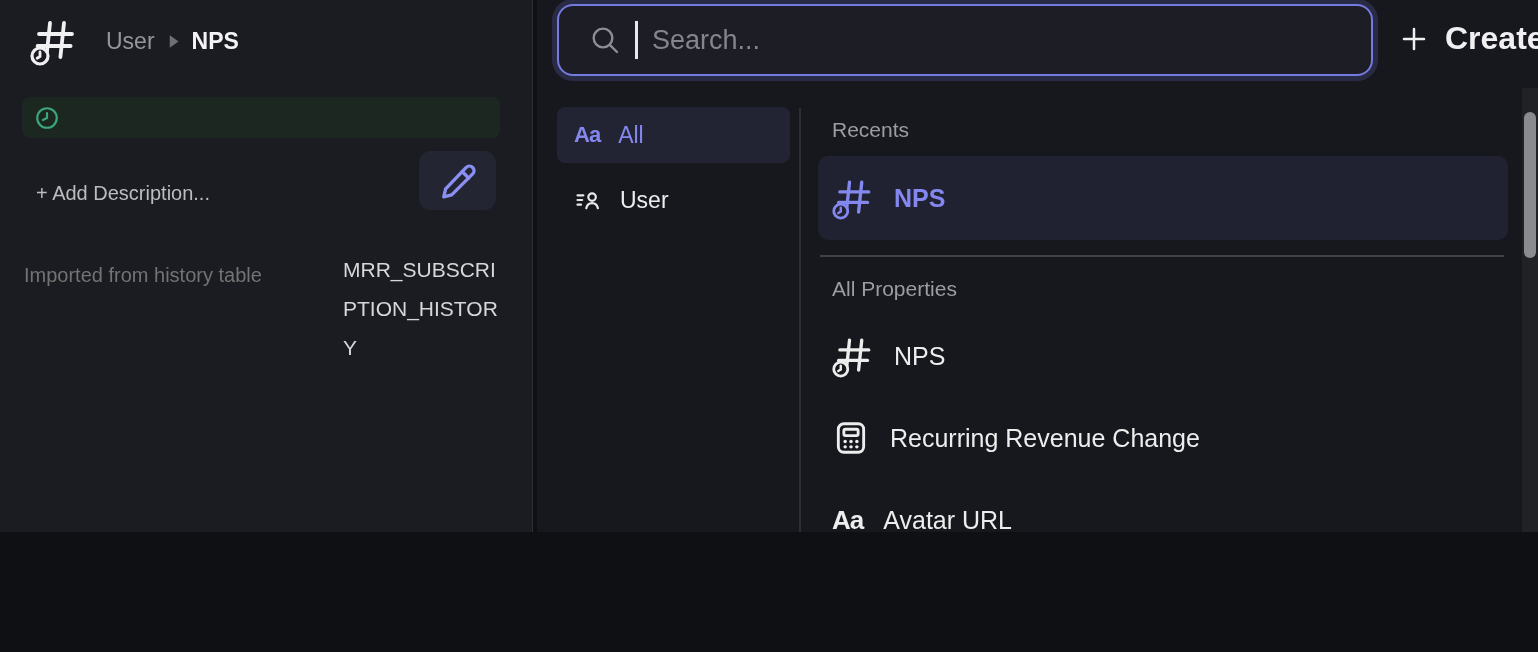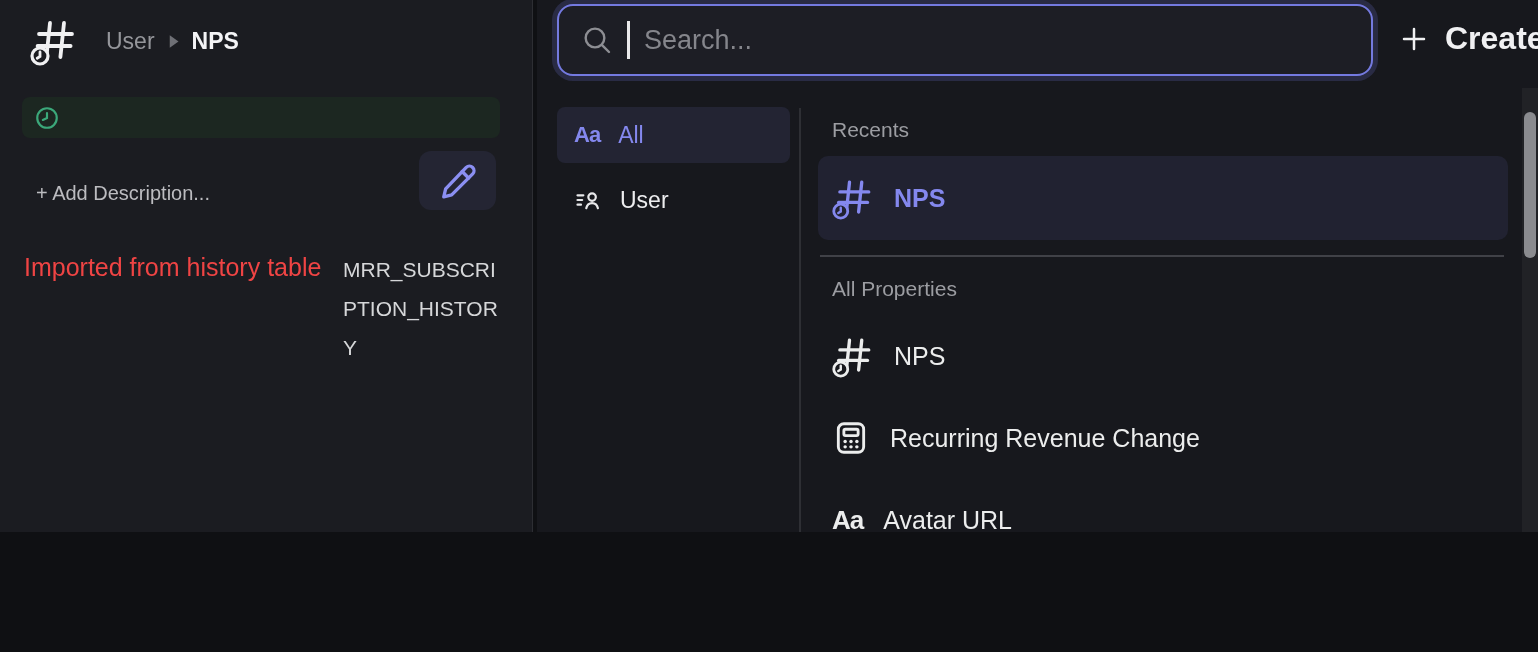--- a/index.html
+++ b/index.html
@@ -31,42 +31,42 @@
   .recency-badge { position:absolute; left:22px; top:97px; width:478px; height:41px;
     background:#1c2721; border-radius:8px; display:flex; align-items:center; gap:14px;
     padding-left:12px; color:#3ba87a; font-size:20px; }
 
   .edit-btn { position:absolute; left:419px; top:151px; width:77px; height:59px;
     background:#242533; border:none; border-radius:12px; cursor:pointer;
     display:flex; align-items:center; justify-content:center; color:#8b8ff2; }
 
   .add-desc { position:absolute; left:36px; top:182px; color:#bcbcc0; font-size:20px; cursor:pointer; }
 
-  .detail-label { position:absolute; left:24px; top:253px; color:#ef4444; font-size:25px; }
+  .detail-label { position:absolute; left:24px; top:264px; color:#737373; font-size:20px; }
   .detail-value { position:absolute; left:343px; top:250px; width:160px; color:#d6d7d9;
     font-size:21px; line-height:39px; word-break:break-all; }
 
   .panel-footer { position:absolute; left:0; top:546px; width:531px; height:83px;
     border-top:1.5px solid #2a2b30; border-radius:0 0 18px 18px;
     display:flex; align-items:center; gap:14px; padding-left:24px; }
   .pill { height:44px; border:1.5px solid #3a3b40; background:#222327; border-radius:10px;
     display:inline-flex; align-items:center; gap:10px; padding:0 15px;
     color:#e8e8ea; font-size:20px; cursor:pointer; }
   .pill .icon { color:#d9d9db; }
   .kebab { position:absolute; right:46px; top:50%; transform:translateY(-50%);
     width:28px; height:44px; display:flex; align-items:center; justify-content:center;
     color:#f2f2f4; cursor:pointer; }
 
   
   .modal { position:absolute; left:537px; top:0; width:1001px; height:652px; background:#17181d; }
 
   .search-box { position:absolute; left:20px; top:4px; width:816px; height:72px;
     background:#1d1e25; border:2px solid #747ae0; border-radius:16px;
     box-shadow:0 0 0 5px rgba(116,122,224,0.20);
-    display:flex; align-items:center; gap:14px; padding-left:22px; }
+    display:flex; align-items:center; gap:14px; padding-left:30px; }
   .search-box .icon { color:#8d8e93; }
   .caret { width:3px; height:38px; background:#e9e9eb; flex:none; }
   .search-input { flex:1; height:100%; background:transparent; border:none; outline:none;
     color:#f2f2f4; font-size:27px; font-family:"Liberation Sans", sans-serif; }
   .search-input::placeholder { color:#85868c; }
 
   .create-btn { position:absolute; left:862px; top:20px; background:none; border:none;
     display:flex; align-items:center; gap:16px; color:#f0f0f2; font-size:32px; font-weight:600;
     font-family:"Liberation Sans", sans-serif; cursor:pointer; white-space:nowrap; }
 

